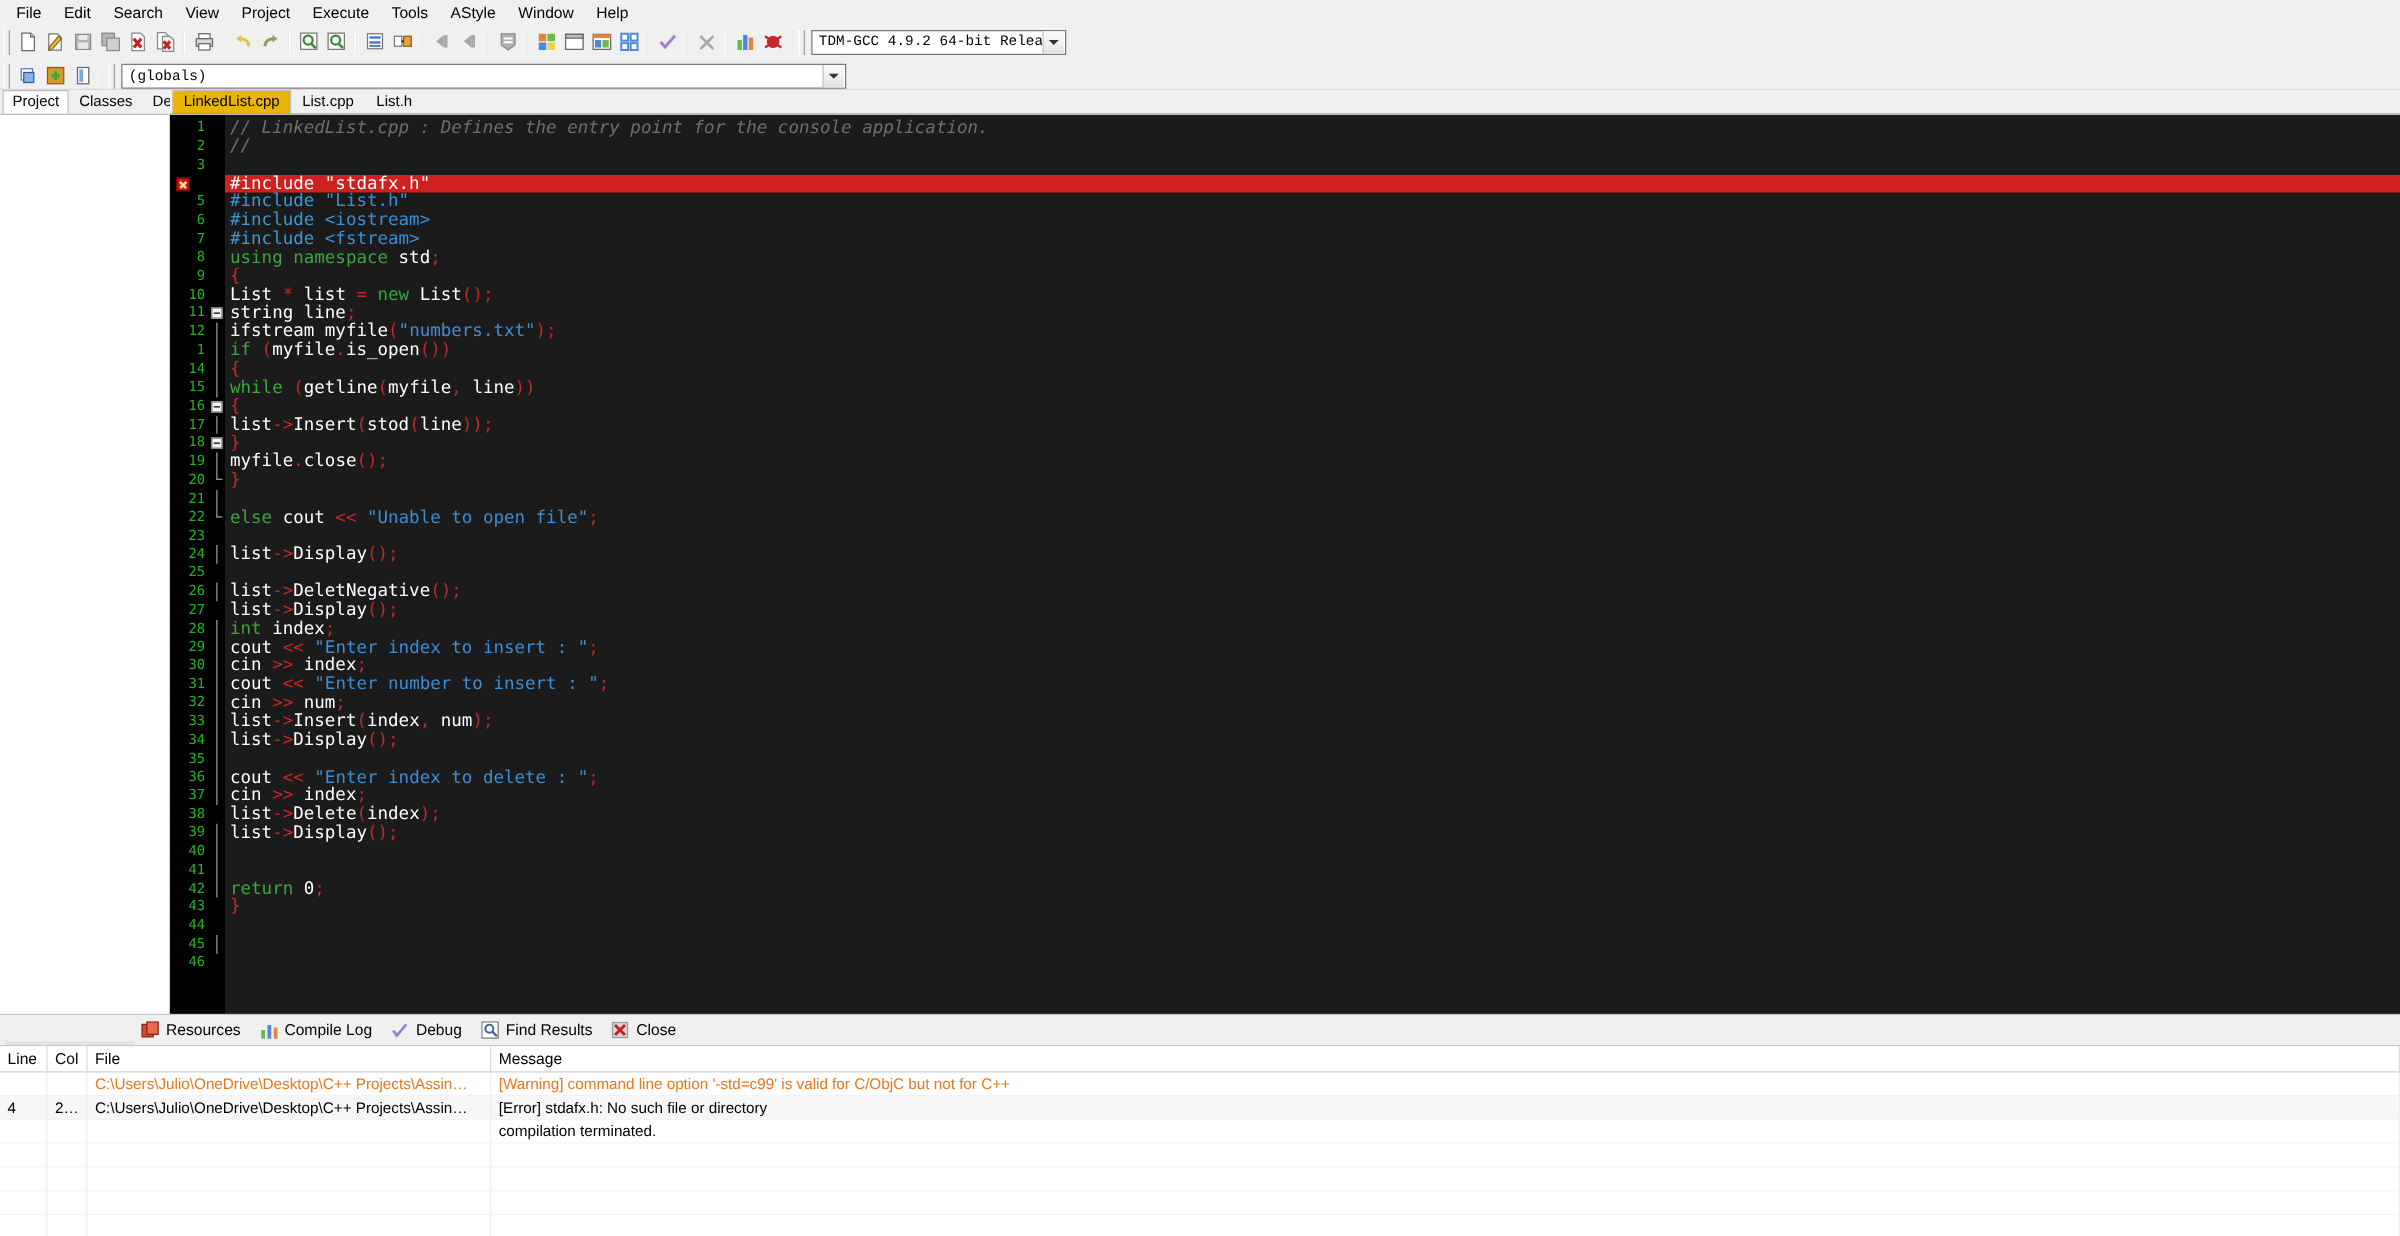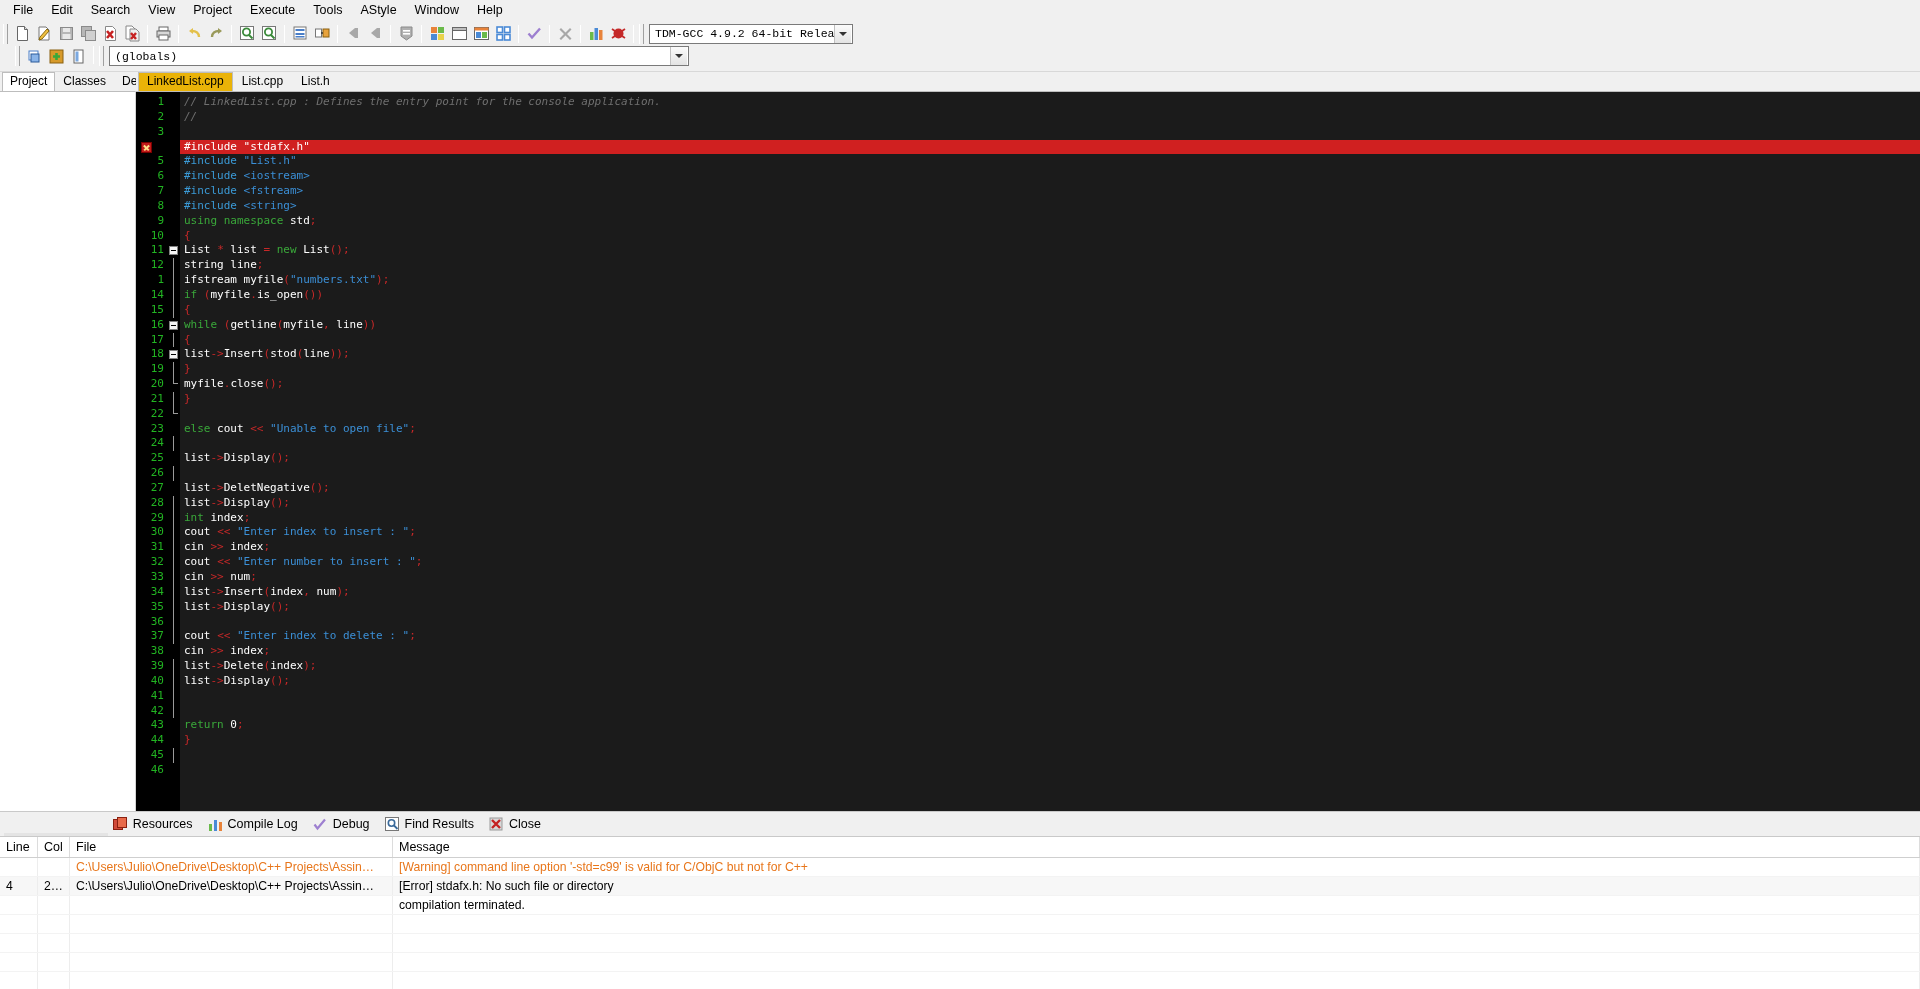--- a/index.html
+++ b/index.html
@@ -91,22 +91,22 @@
     width: 0; height: 0;
     border-left: 4px solid transparent;
     border-right: 4px solid transparent;
     border-top: 4px solid #333;
   }
 
   
   .toolbar2 {
     height: 26px;
     background: #f0f0f0;
-    display: flex; align-items: flex-start;
-    padding: 0 14px;
+    display: flex; align-items: flex-end;
+    padding: 0 2px;
     flex: 0 0 auto;
     border-bottom: 1px solid #d8d8d8;
   }
 
   
   .main {
     flex: 1 1 auto;
     display: flex;
     min-height: 0;
     background: #f0f0f0;
@@ -258,21 +258,21 @@
     left: 5px; top: 0;
     width: 5px; height: 7px;
     border-left: 1px solid #9a9a9a;
     border-bottom: 1px solid #9a9a9a;
   }
 
   .codearea {
     flex: 1 1 auto;
     background: #1b1b1b;
     font-family: "DejaVu Sans Mono", monospace;
-    font-size: 11px;
+    font-size: 14px;
     padding-top: 3px;
     overflow: hidden;
     position: relative;
     min-width: 0;
   }
   .cline {
     height: 14.85px;
     line-height: 14.85px;
     white-space: pre;
     padding-left: 4px;
@@ -772,21 +772,20 @@
             <div class="fline"></div>
           </div>
         <div class="codearea" id="codearea">
             <div class="cline"><span class="t t-com">// LinkedList.cpp : Defines the entry point for the console application.</span></div>
             <div class="cline"><span class="t t-com">//</span></div>
             <div class="cline">&nbsp;</div>
             <div class="cline hl"><span class="t t-pre">#include </span><span class="t t-str">"stdafx.h"</span></div>
             <div class="cline"><span class="t t-pre">#include </span><span class="t t-str">"List.h"</span></div>
             <div class="cline"><span class="t t-pre">#include </span><span class="t t-str">&lt;iostream&gt;</span></div>
             <div class="cline"><span class="t t-pre">#include </span><span class="t t-str">&lt;fstream&gt;</span></div>
-            <div class="cline"><span class="t t-pre">#include </span><span class="t t-str">&lt;string&gt;</span></div>
             <div class="cline"><span class="t t-kw">using namespace</span><span class="t t-id"> std</span><span class="t t-pun">;</span></div>
             <div class="cline"><span class="t t-br">{</span></div>
             <div class="cline"><span class="t t-id">List </span><span class="t t-op">*</span><span class="t t-id"> list </span><span class="t t-op">=</span><span class="t t-kw"> new</span><span class="t t-id"> List</span><span class="t t-br">();</span></div>
             <div class="cline"><span class="t t-id">string line</span><span class="t t-pun">;</span></div>
             <div class="cline"><span class="t t-id">ifstream myfile</span><span class="t t-br">(</span><span class="t t-str">"numbers.txt"</span><span class="t t-br">);</span></div>
             <div class="cline"><span class="t t-kw">if</span><span class="t t-br"> (</span><span class="t t-id">myfile</span><span class="t t-pun">.</span><span class="t t-id">is_open</span><span class="t t-br">())</span></div>
             <div class="cline"><span class="t t-br">{</span></div>
             <div class="cline"><span class="t t-kw">while</span><span class="t t-br"> (</span><span class="t t-id">getline</span><span class="t t-br">(</span><span class="t t-id">myfile</span><span class="t t-pun">,</span><span class="t t-id"> line</span><span class="t t-br">))</span></div>
             <div class="cline"><span class="t t-br">{</span></div>
             <div class="cline"><span class="t t-id">list</span><span class="t t-op">-&gt;</span><span class="t t-id">Insert</span><span class="t t-br">(</span><span class="t t-id">stod</span><span class="t t-br">(</span><span class="t t-id">line</span><span class="t t-br">));</span></div>

